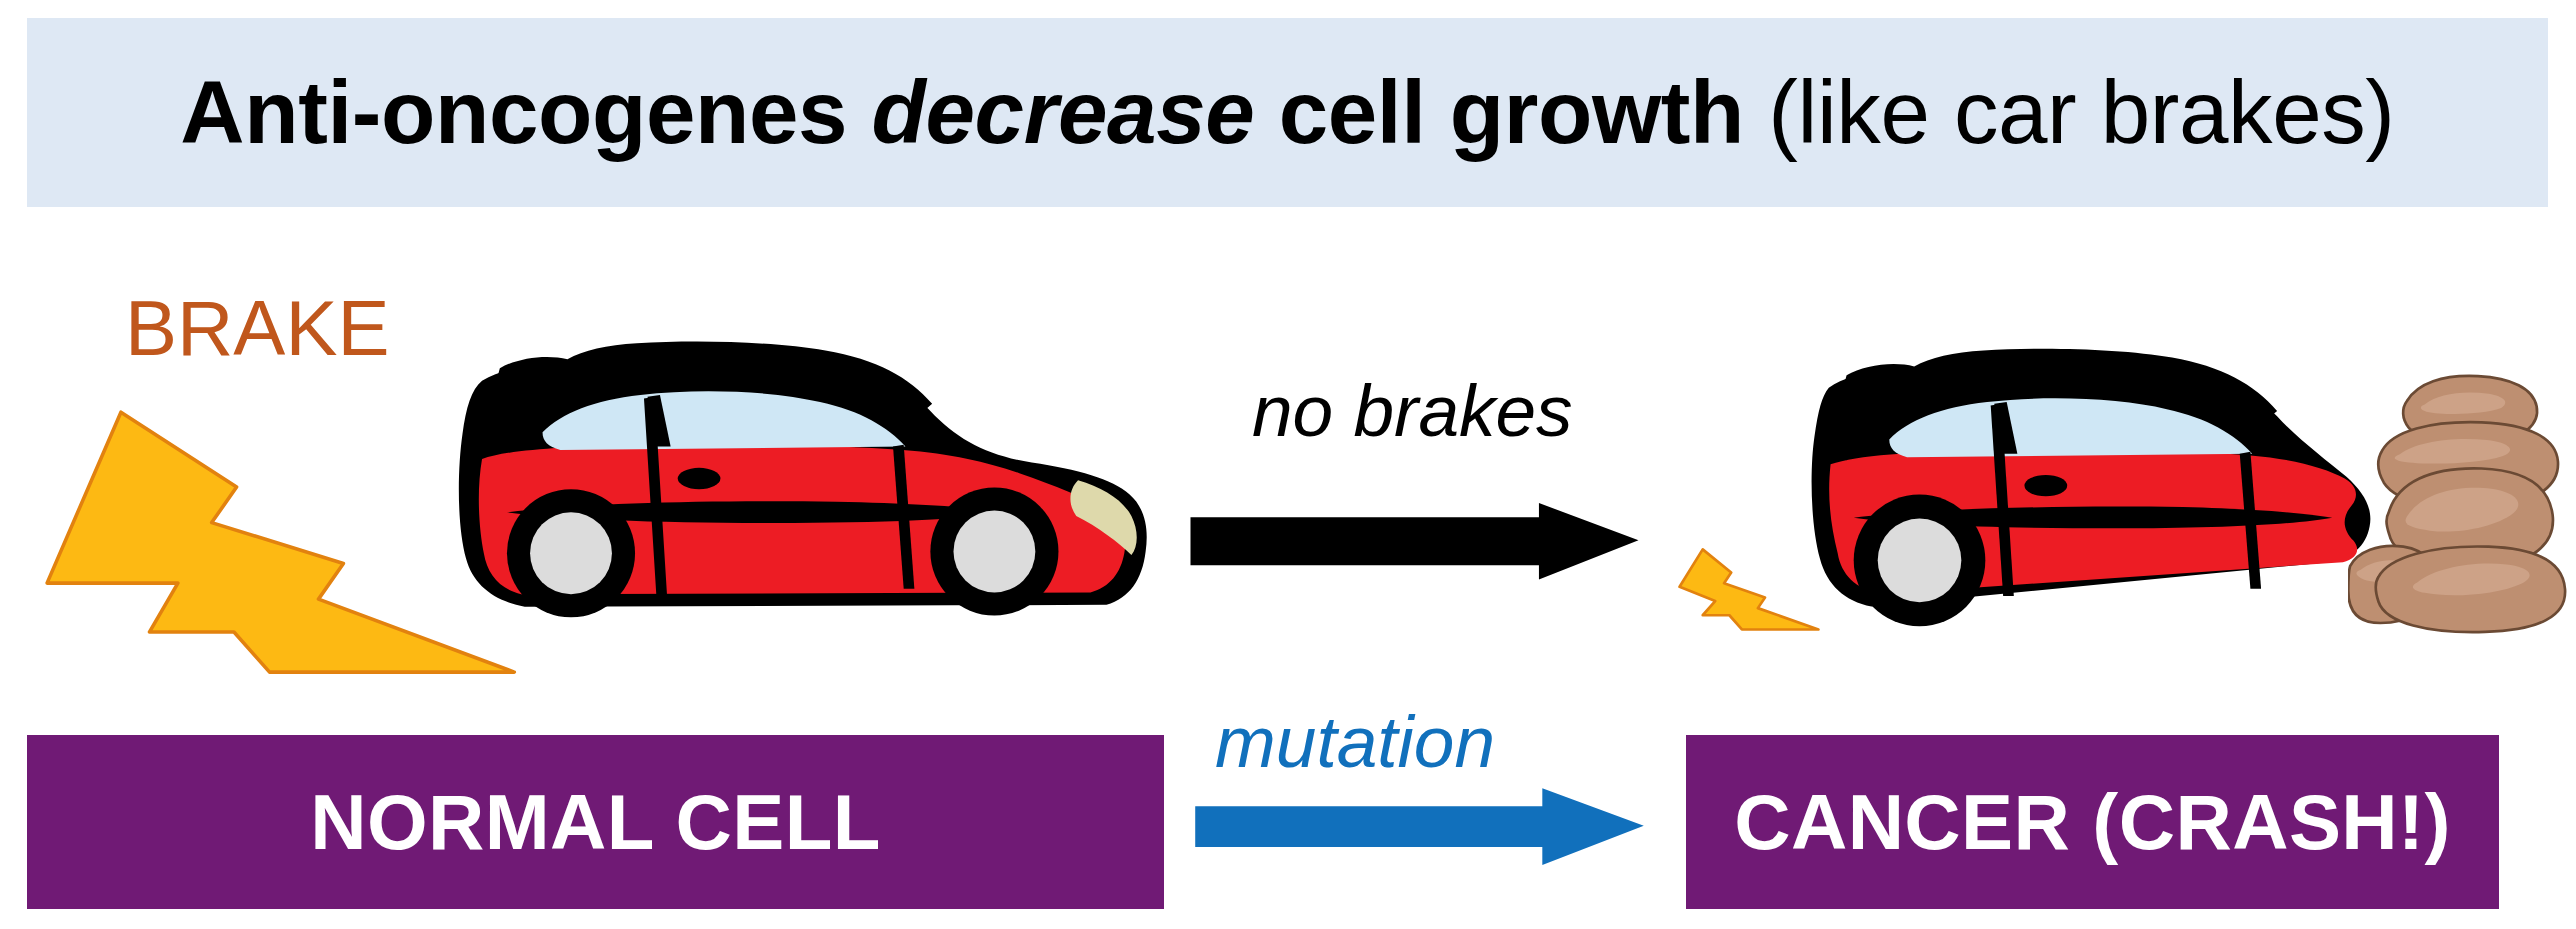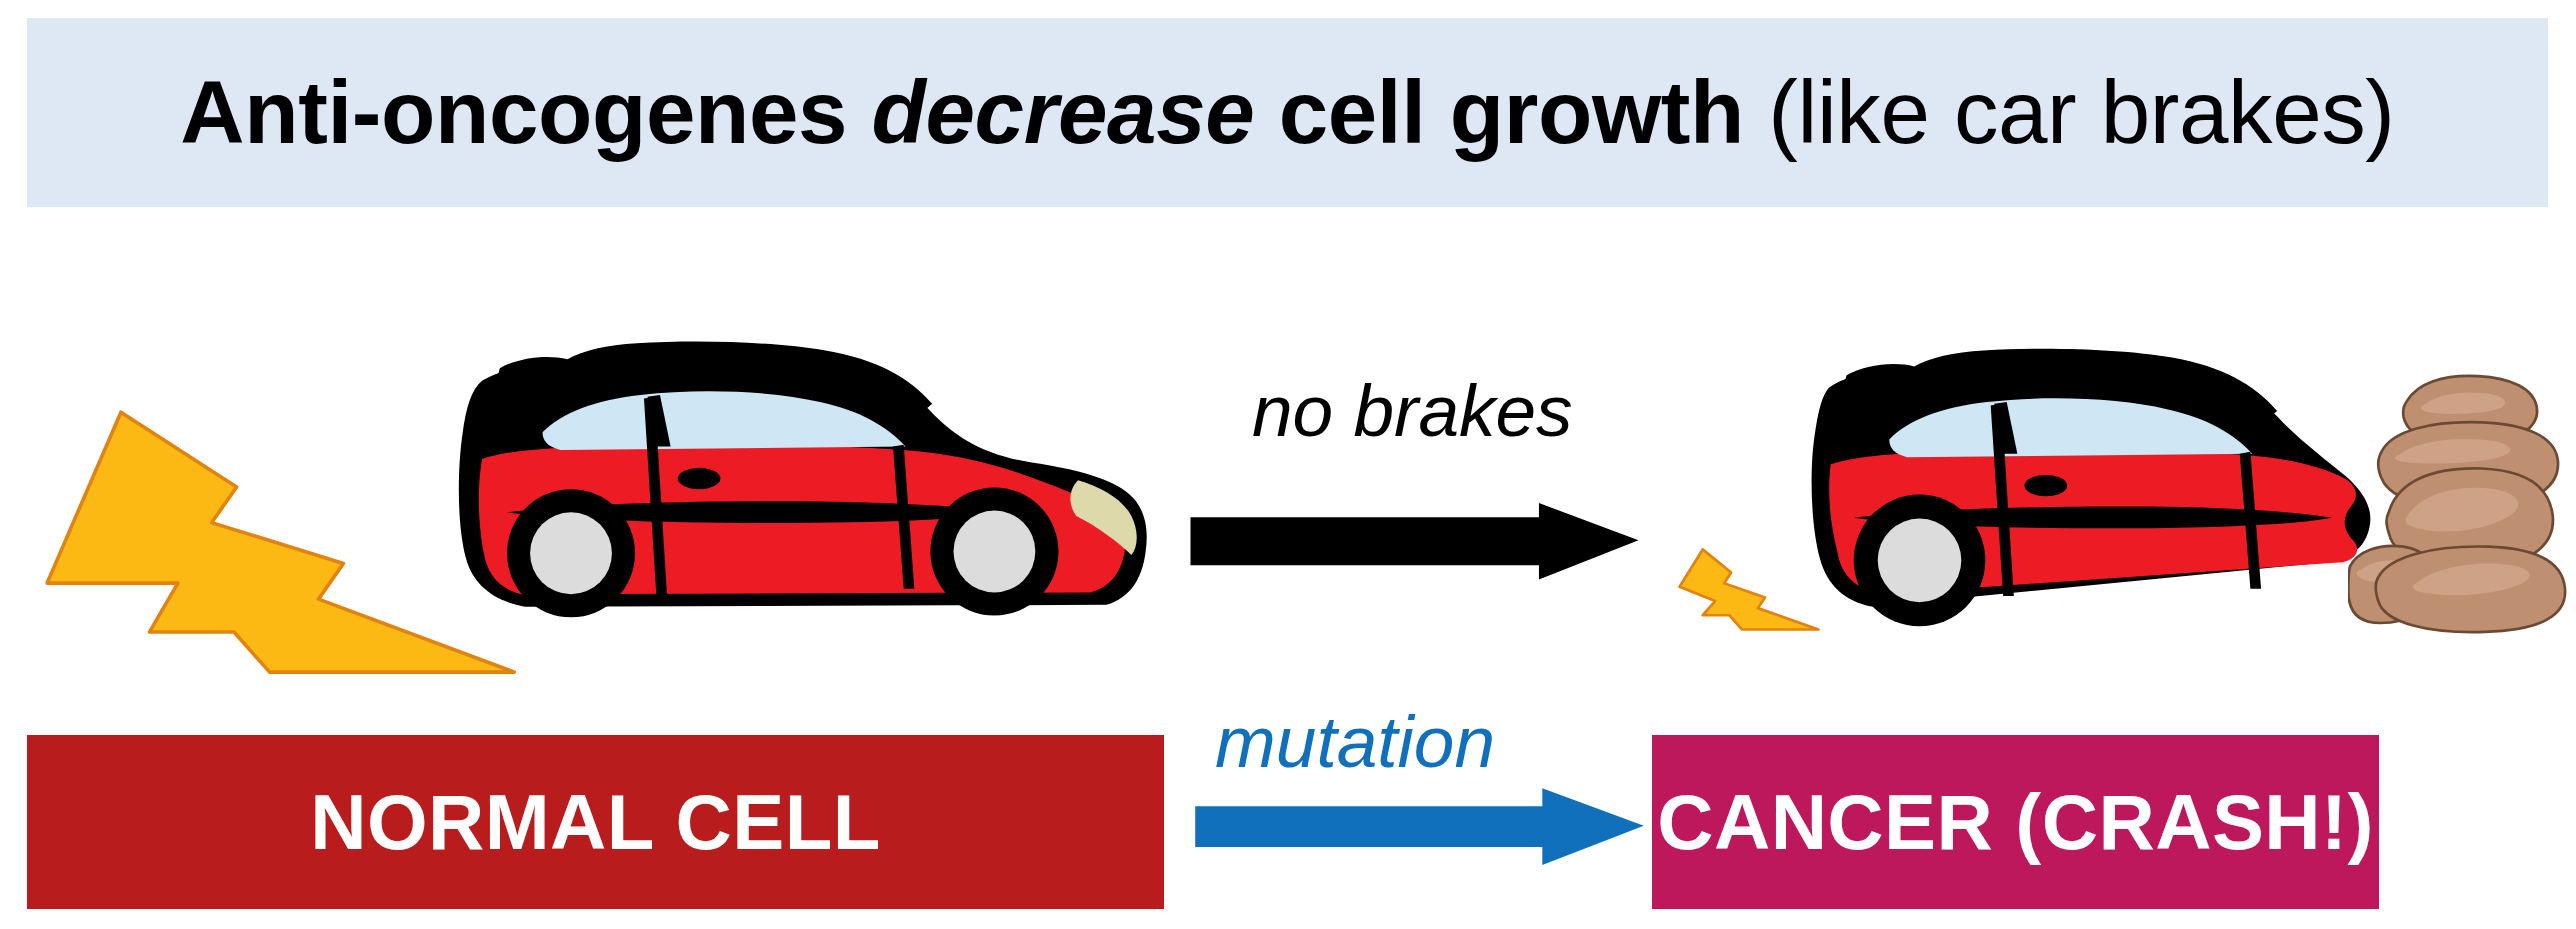--- a/index.html
+++ b/index.html
@@ -84,45 +84,46 @@
     position: absolute;
     top: 735px;
     height: 174px;
     display: flex;
     align-items: center;
     justify-content: center;
   }
   #normal-cell-bar {
     left: 27px;
     width: 1137px;
-    background: #b91c1c;
+    background: #701a75;
   }
   #cancer-bar {
-    left: 1652px;
-    width: 727px;
-    background: #be185d;
+    left: 1686px;
+    width: 813px;
+    background: #701a75;
   }
   .bar-text {
     color: #ffffff;
     font-weight: bold;
     font-size: 78px;
     line-height: 1;
     white-space: nowrap;
     letter-spacing: 0.4px;
   }
 </style>
 </head>
 <body>
 
 <div id="slide">
 
   <div id="title-banner">
     <div id="title-text"><span class="b">Anti-oncogenes </span><span class="bi">decrease</span><span class="b"> cell growth</span><span class="rg">  (like car brakes)</span></div>
   </div>
 
+  <div id="brake-label">BRAKE</div>
 
   <svg class="layer" style="left:7.1px; top:405px;" width="534" height="285" viewBox="0 0 600 320">
     <polygon points="128,8 258,92 230,132 378,178 350,218 570,300 295,300 255,255 160,255 192,200 45,200" fill="#FDB913" stroke="#E2820F" stroke-width="4" stroke-linejoin="round"></polygon>
   </svg>
 
   <svg class="layer" style="left:418px; top:329px;" width="765" height="356" viewBox="0 0 860 400">
 
     <path d="M72,58 C95,44 128,40 150,46 C168,34 196,28 232,26
              C300,22 392,24 452,34 C512,44 548,62 576,92
              C606,124 640,142 690,150 C742,158 780,168 800,186

